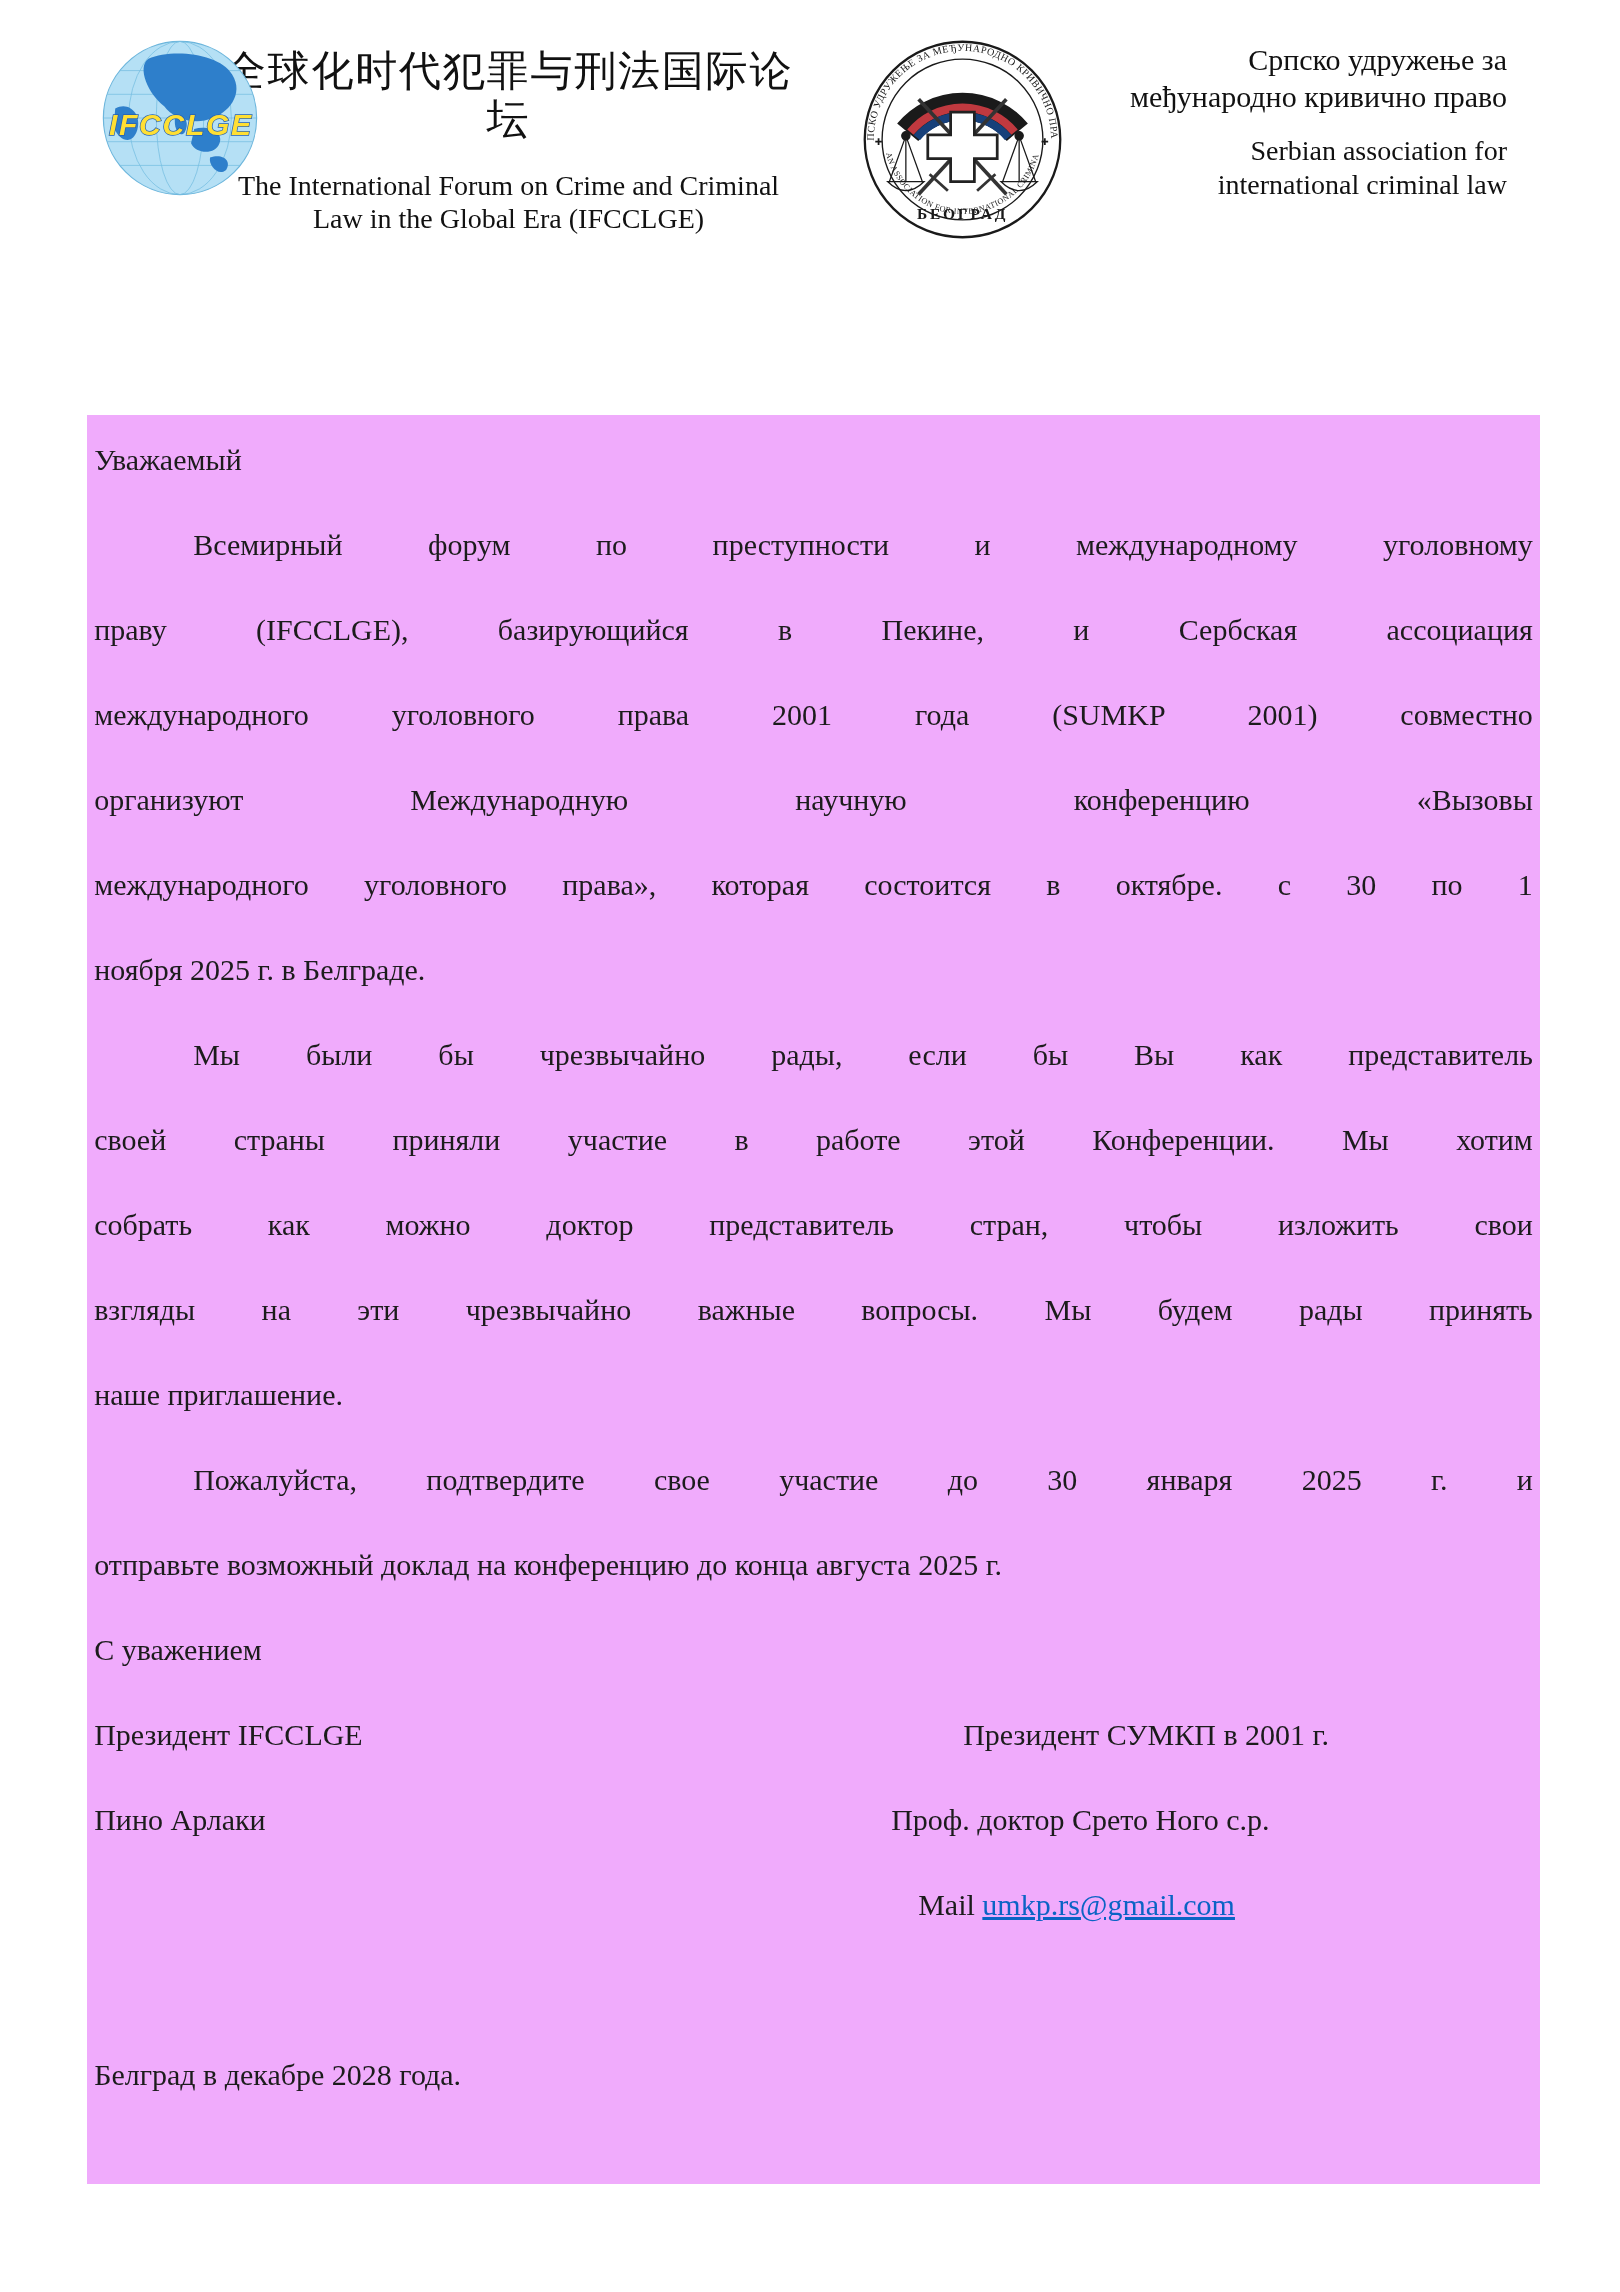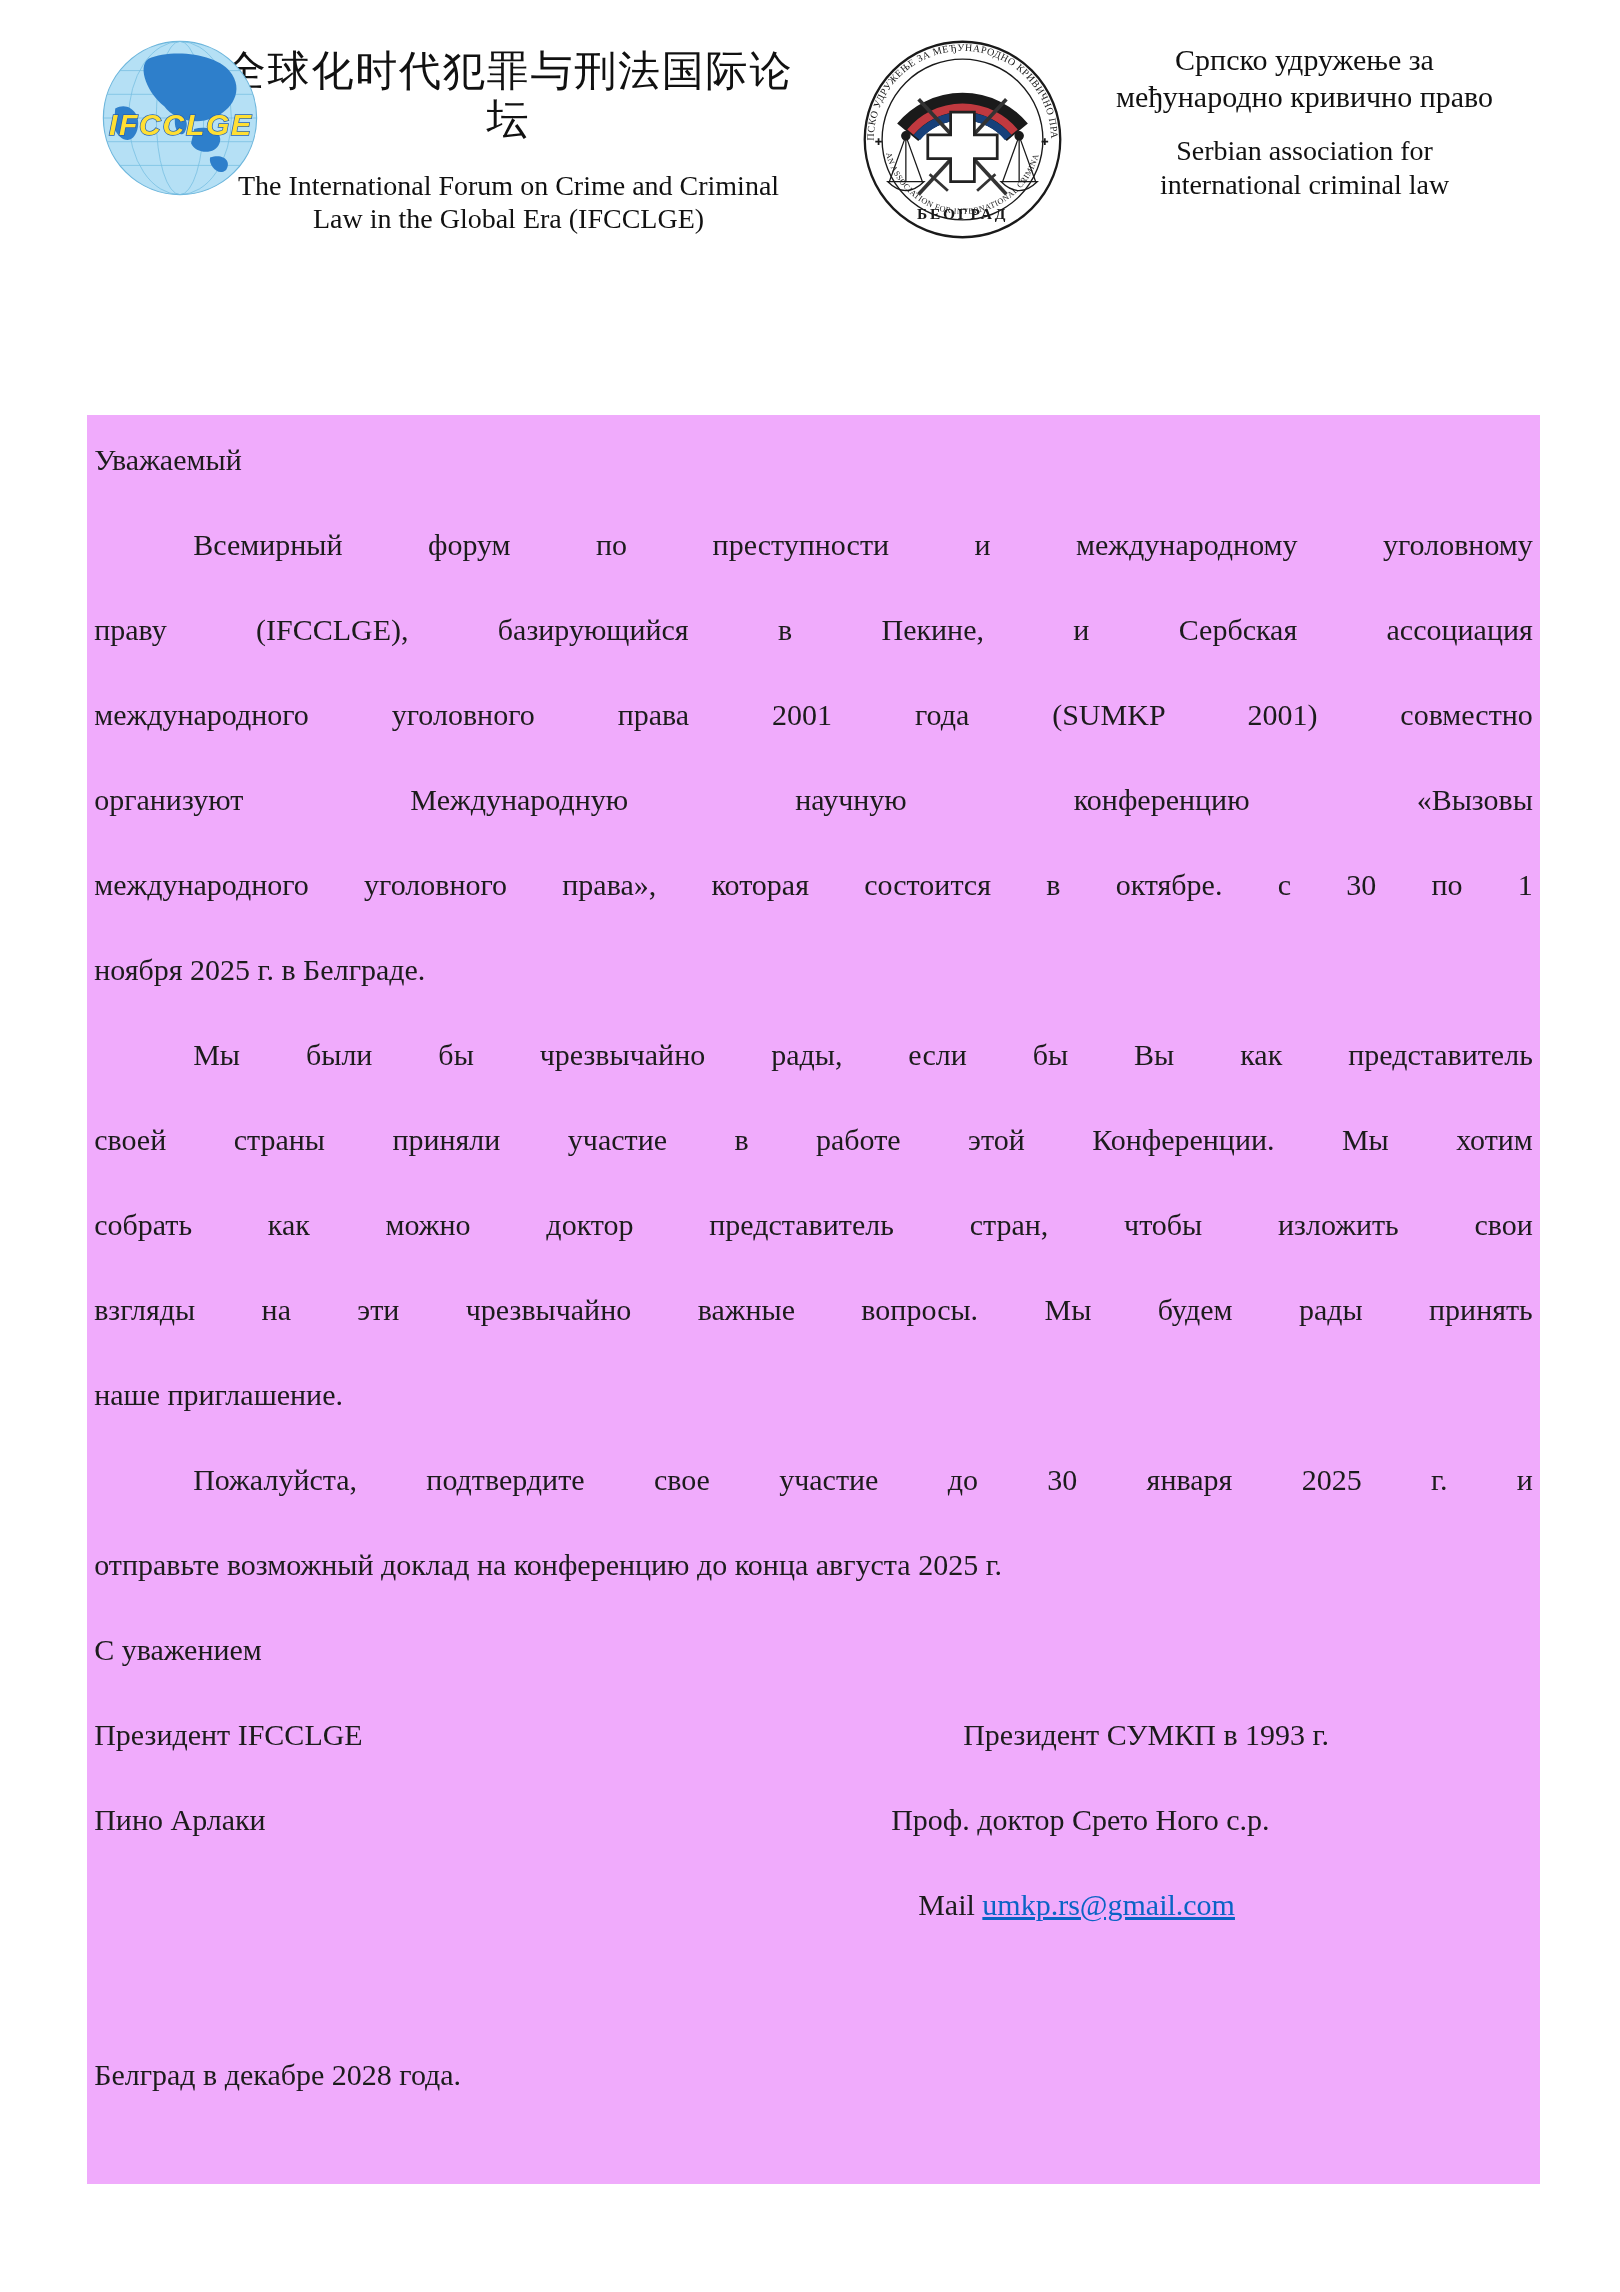--- a/index.html
+++ b/index.html
@@ -7,21 +7,21 @@
         font-family:"Liberation Serif","DejaVu Serif",serif;color:#1c1c1c;}
 
   
   .masthead{position:absolute;left:0;top:0;width:1620px;height:415px;}
   .globe{position:absolute;left:101px;top:39px;width:158px;height:158px;z-index:5;}
   .forum-titles{position:absolute;left:213px;top:47px;width:591px;text-align:center;z-index:2;}
   .forum-zh{font-size:42px;line-height:48px;letter-spacing:1.8px;color:#111;}
   .forum-en{font-size:28px;line-height:33px;color:#111;}
   .forum-en.first{margin-top:26px;}
   .seal{position:absolute;left:862px;top:39px;width:201px;height:201px;}
-  .assoc{position:absolute;left:1102px;top:41px;width:405px;text-align:center;}
+  .assoc{position:absolute;left:1102px;top:41px;width:405px;text-align:right;}
   .assoc .sr{font-size:30px;line-height:37px;color:#111;}
   .assoc .en{font-size:28px;line-height:34px;color:#111;}
   .assoc .gap{height:19px;}
 
   
   .letter-body{position:absolute;left:87px;top:415px;width:1453px;height:1769px;
                background:#f0abfc;box-sizing:border-box;padding:1.8px 7.2px 0 7.2px;
                font-size:30px;line-height:85px;}
   .ln{white-space:nowrap;}
   .jl{text-align:justify;text-align-last:justify;white-space:normal;}
@@ -153,21 +153,21 @@
 
     <div>
       <div class="jl ind">Пожалуйста, подтвердите свое участие до 30 января 2025 г. и</div>
       <div class="ln">отправьте возможный доклад на конференцию до конца августа 2025 г.</div>
     </div>
 
     <p class="ln">С уважением</p>
 
     <div class="sig-row">
       <span>Президент IFCCLGE</span>
-      <span class="sig-right r1">Президент СУМКП в 1993 г.</span>
+      <span class="sig-right r1">Президент СУМКП в 2001 г.</span>
     </div>
     <div class="sig-row">
       <span>Пино Арлаки</span>
       <span class="sig-right r2">Проф. доктор Срето Ного с.р.</span>
     </div>
     <div class="sig-row">
       <span class="sig-right r3">
         <span>Mail</span>
         <a href="#" class="mail-link">umkp.rs@gmail.com</a>
       </span>

